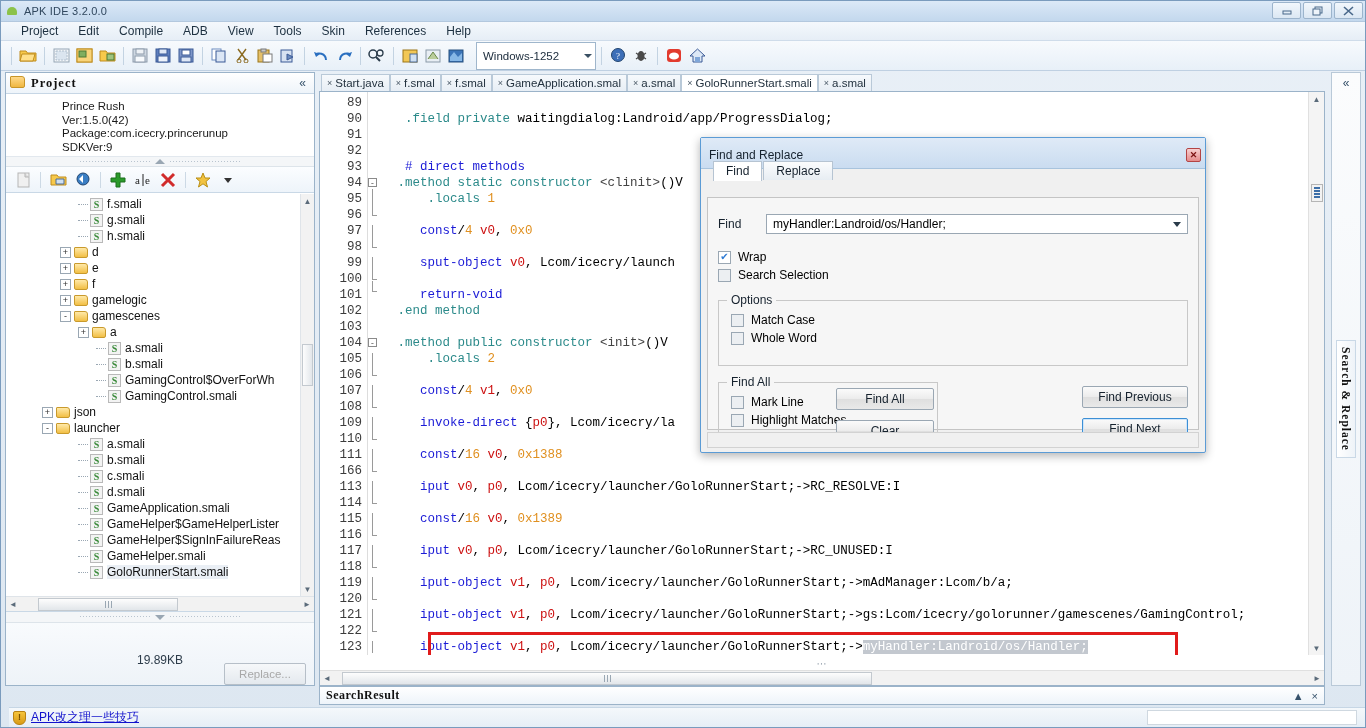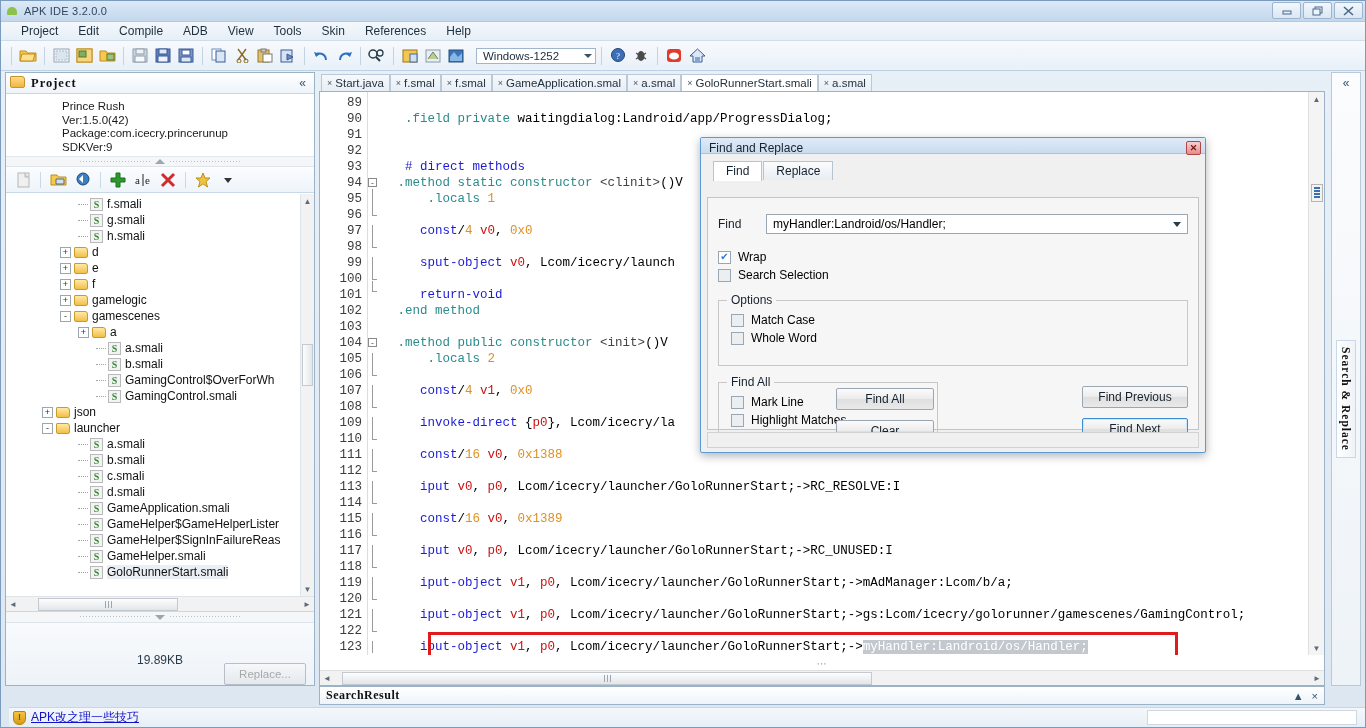--- a/index.html
+++ b/index.html
@@ -72,21 +72,21 @@
     padding-left: 6px; gap: 1px;
   }
   .tb-btn {
     width: 22px; height: 22px;
     display: flex; align-items: center; justify-content: center;
     border-radius: 2px;
   }
   .tb-sep { width: 1px; height: 18px; background: #c3d3e2; margin: 0 4px; }
   .encoding-box {
     display:flex; align-items:center; justify-content:space-between;
-    width: 120px; height: 16px; margin-left: 8px;
+    width: 120px; height: 28px; margin-left: 8px;
     background: #fff; border: 1px solid #9fb6cc;
     padding: 0 3px 0 6px; font-size: 11.5px; color:#203040;
   }
   .caret-dn { width:0;height:0;border-left:4px solid transparent;border-right:4px solid transparent;border-top:4px solid #3a5063;}
 
   
   .body-area { position:absolute; left:0; top:71px; right:0; bottom:41px; }
 
   
   .left-panel {
@@ -328,21 +328,21 @@
 
   
   .dialog {
     position:absolute; left:699px; top:136px; width:506px; height:316px;
     background:#f0f0f0;
     border:1px solid #5b9bd5;
     box-shadow: 0 3px 10px rgba(0,0,0,.30);
     border-radius:2px;
   }
   .dlg-title {
-    height:16px;
+    height:31px;
     background:linear-gradient(180deg,#dfeaf7 0%,#cadcf0 100%);
     border-bottom:1px solid #a8c3dd;
     display:flex; align-items:center; padding:4px 4px 0 8px;
     font-size:12px; color:#16222e;
   }
   .dlg-close {
     margin-left:auto; width:15px; height:14px;
     background:linear-gradient(180deg,#f7d0d0,#e58b8b);
     border:1px solid #b34444; border-radius:2px;
     display:flex;align-items:center;justify-content:center;
@@ -933,21 +933,21 @@
               <div class="ln" style="top: 211px; left: 0px; width: 42px;">102</div>
               <div class="ln" style="top: 227px; left: 0px; width: 42px;">103</div>
               <div class="ln" style="top: 243px; left: 0px; width: 42px;">104</div>
               <div class="ln" style="top: 259px; left: 0px; width: 42px;">105</div>
               <div class="ln" style="top: 275px; left: 0px; width: 42px;">106</div>
               <div class="ln" style="top: 291px; left: 0px; width: 42px;">107</div>
               <div class="ln" style="top: 307px; left: 0px; width: 42px;">108</div>
               <div class="ln" style="top: 323px; left: 0px; width: 42px;">109</div>
               <div class="ln" style="top: 339px; left: 0px; width: 42px;">110</div>
               <div class="ln" style="top: 355px; left: 0px; width: 42px;">111</div>
-              <div class="ln" style="top: 371px; left: 0px; width: 42px;">112</div>
+              <div class="ln" style="top: 371px; left: 0px; width: 42px;">166</div>
               <div class="ln" style="top: 387px; left: 0px; width: 42px;">113</div>
               <div class="ln" style="top: 403px; left: 0px; width: 42px;">114</div>
               <div class="ln" style="top: 419px; left: 0px; width: 42px;">115</div>
               <div class="ln" style="top: 435px; left: 0px; width: 42px;">116</div>
               <div class="ln" style="top: 451px; left: 0px; width: 42px;">117</div>
               <div class="ln" style="top: 467px; left: 0px; width: 42px;">118</div>
               <div class="ln" style="top: 483px; left: 0px; width: 42px;">119</div>
               <div class="ln" style="top: 499px; left: 0px; width: 42px;">120</div>
               <div class="ln" style="top: 515px; left: 0px; width: 42px;">121</div>
               <div class="ln" style="top: 531px; left: 0px; width: 42px;">122</div>

